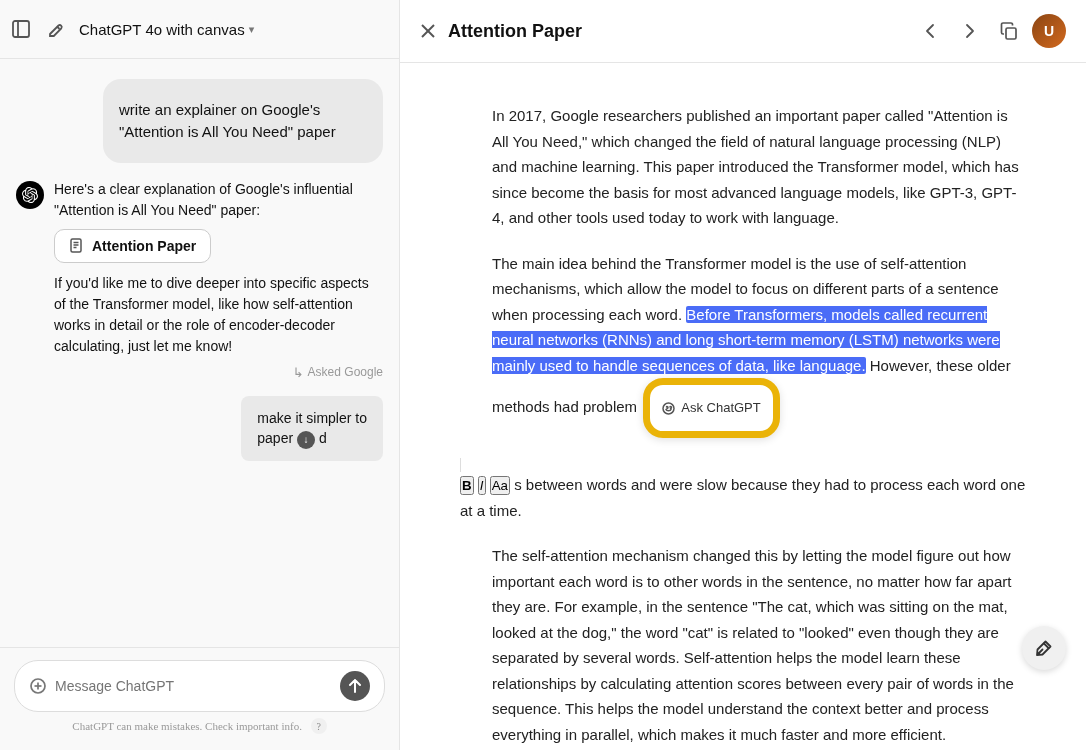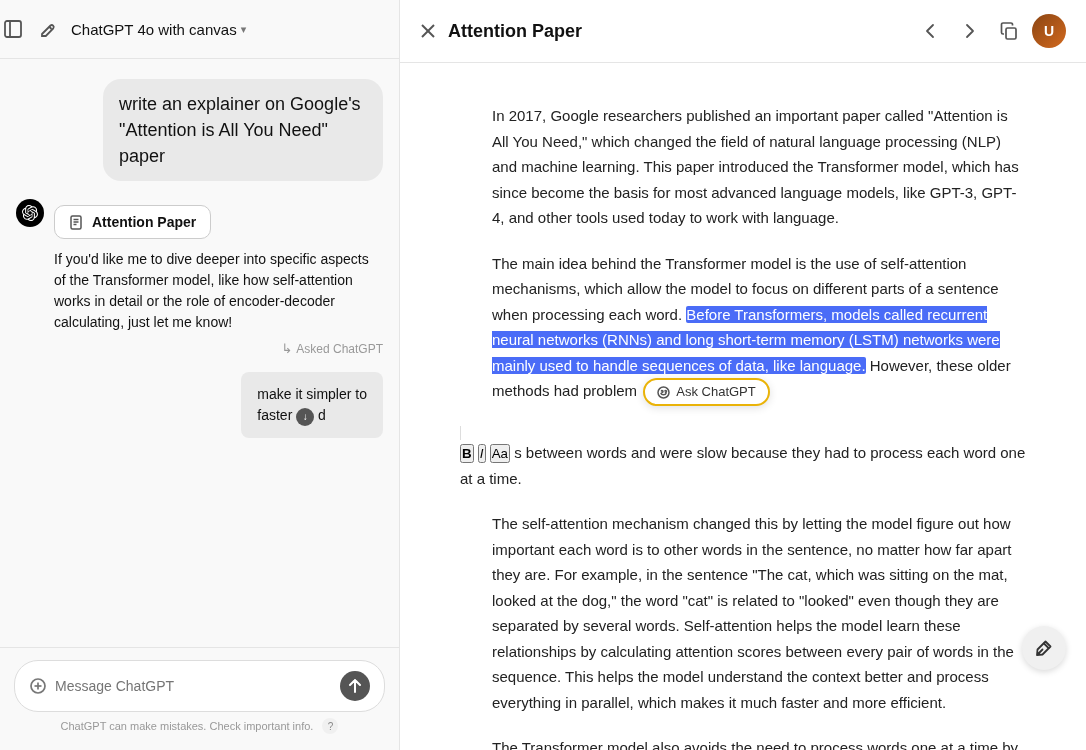--- a/index.html
+++ b/index.html
@@ -13,21 +13,21 @@
       display: flex;
       flex-direction: column;
       border-right: 1px solid #e5e5e5;
       position: relative;
     }
 
     .left-header {
       display: flex;
       align-items: center;
       gap: 10px;
-      padding: 16px 0;
+      padding: 16px 8px;
       border-bottom: 1px solid #e5e5e5;
     }
 
     .icon-btn {
       background: none;
       border: none;
       cursor: pointer;
       padding: 4px;
       border-radius: 6px;
       display: flex;
@@ -57,23 +57,23 @@
       display: flex;
       flex-direction: column;
       gap: 16px;
     }
 
     
     .user-bubble {
       align-self: flex-end;
       background: #e9e9e9;
       border-radius: 18px;
-      padding: 12px 16px;
+      padding: 20px 16px;
       max-width: 280px;
-      font-size: 18px;
+      font-size: 15px;
       color: #111;
       line-height: 1.45;
     }
 
     
     .assistant-msg {
       display: flex;
       gap: 10px;
       align-items: flex-start;
     }
@@ -206,20 +206,21 @@
       justify-content: center;
       cursor: pointer;
       color: white;
     }
 
     .disclaimer {
       text-align: center;
       font-size: 11px;
       color: #999;
       padding: 6px 0 4px;
+      font-family: Liberation Serif, serif;
     }
 
     
     .right-panel {
       flex: 1;
       display: flex;
       flex-direction: column;
       background: #fff;
       overflow: hidden;
     }
@@ -303,23 +304,23 @@
       background: #4a6cf7;
       color: white;
       border-radius: 2px;
     }
 
     .selection-toolbar {
       display: inline-flex;
       align-items: center;
       gap: 6px;
       background: #fff;
-      border: 2px solid #eab308;
+      border: 7px solid #eab308;
       border-radius: 20px;
-      padding: 1px 12px;
+      padding: 12px 12px;
       box-shadow: 0 2px 8px rgba(0,0,0,0.12);
       font-size: 13px;
       color: #333;
       vertical-align: middle;
       margin: 0 2px;
       white-space: nowrap;
     }
 
     .toolbar-divider {
       width: 1px;
@@ -387,42 +388,43 @@
     </div>
 
     <div class="assistant-msg">
       <div class="assistant-avatar">
 
         <svg viewBox="0 0 24 24" width="16" height="16" fill="white">
           <path d="M22.2819 9.8211a5.9847 5.9847 0 00-.5157-4.9108 6.0462 6.0462 0 00-6.5098-2.9A6.0651 6.0651 0 004.9807 4.1818a5.9847 5.9847 0 00-3.9977 2.9 6.0462 6.0462 0 00.7427 7.0966 5.98 5.98 0 00.511 4.9107 6.051 6.051 0 006.5146 2.9001A5.9847 5.9847 0 0013.2599 24a6.0557 6.0557 0 005.7718-4.2058 5.9894 5.9894 0 003.9977-2.9001 6.0557 6.0557 0 00-.7475-7.0729zm-9.022 12.6081a4.4755 4.4755 0 01-2.8764-1.0408l.1419-.0804 4.7783-2.7582a.7948.7948 0 00.3927-.6813v-6.7369l2.02 1.1686a.071.071 0 01.038.052v5.5826a4.504 4.504 0 01-4.4945 4.4944zm-9.6607-4.1254a4.4708 4.4708 0 01-.5346-3.0137l.142.0852 4.783 2.7582a.7712.7712 0 00.7806 0l5.8428-3.3685v2.3324a.0804.0804 0 01-.0332.0615L9.74 19.9502a4.4992 4.4992 0 01-6.1408-1.6464zM2.3408 7.8956a4.485 4.485 0 012.3655-1.9728V11.6a.7664.7664 0 00.3879.6765l5.8144 3.3543-2.0201 1.1685a.0757.0757 0 01-.071 0l-4.8303-2.7865A4.504 4.504 0 012.3408 7.872zm16.5963 3.8558L13.1038 8.364 15.1192 7.2a.0757.0757 0 01.071 0l4.8303 2.7913a4.4944 4.4944 0 01-.6765 8.1042v-5.6772a.79.79 0 00-.407-.667zm2.0107-3.0231l-.142-.0852-4.7735-2.7818a.7759.7759 0 00-.7854 0L9.409 9.2297V6.8974a.0662.0662 0 01.0284-.0615l4.8303-2.7866a4.4992 4.4992 0 016.6802 4.66zM8.3065 12.863l-2.02-1.1638a.0804.0804 0 01-.038-.0567V6.0742a4.4992 4.4992 0 017.3757-3.4537l-.142.0805L8.704 5.459a.7948.7948 0 00-.3927.6813zm1.0976-2.3654l2.602-1.4998 2.6069 1.4998v2.9994l-2.5974 1.4997-2.6067-1.4997Z"></path>
         </svg>
       </div>
       <div>
+        <div class="assistant-text">Here's a clear explanation of Google's influential "Attention is All You Need" paper:</div>
         <button class="doc-button">
           <svg viewBox="0 0 15 15" fill="none" stroke="#555" stroke-width="1.5" width="15" height="15">
             <rect x="2" y="1" width="10" height="13" rx="1.5"></rect>
             <line x1="4.5" y1="4.5" x2="9.5" y2="4.5"></line>
             <line x1="4.5" y1="7" x2="9.5" y2="7"></line>
             <line x1="4.5" y1="9.5" x2="7.5" y2="9.5"></line>
           </svg>
           <span>Attention Paper</span>
         </button>
         <div class="assistant-text" style="margin-top:10px;">If you'd like me to dive deeper into specific aspects of the Transformer model, like how self-attention works in detail or the role of encoder-decoder calculating, just let me know!</div>
       </div>
     </div>
 
     <div class="asked-chatgpt">
       <span style="font-size:13px;">↳</span>
-      <span>Asked ChatGPT</span>
+      <span>Asked Google</span>
     </div>
 
     <div class="user-bubble-small">
       <div>
         <span>make it simpler to</span><br>
-        <span>faster</span>
+        <span>paper</span>
         <span class="scroll-icon">↓</span>
         <span>d</span>
       </div>
     </div>
   </div>
 
   <div class="chat-input-area">
     <div class="chat-input-wrapper">
       <button class="attach-btn">
         <svg width="18" height="18" viewBox="0 0 18 18" fill="none" stroke="#777" stroke-width="1.7">

